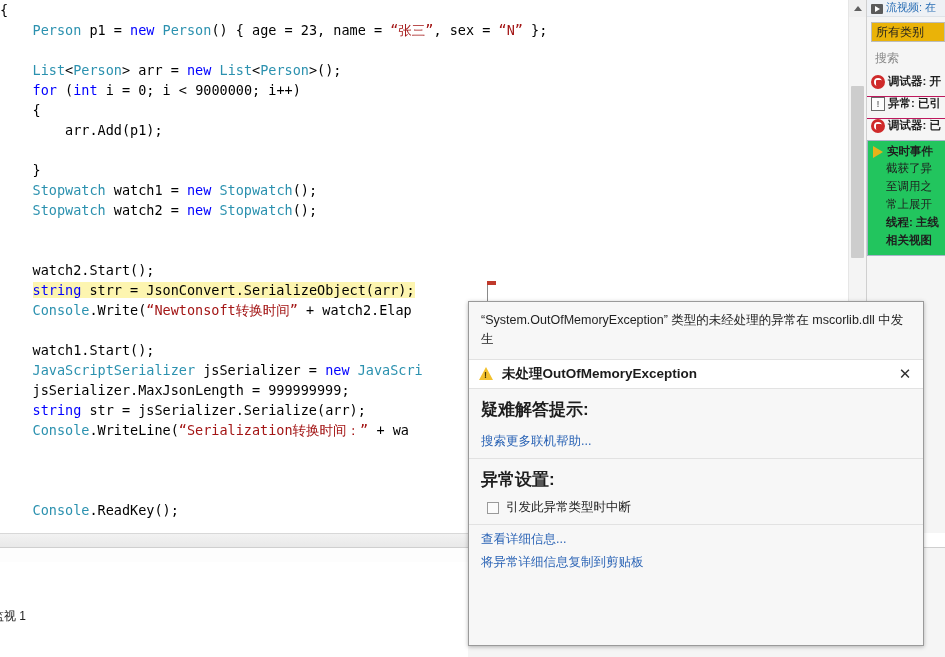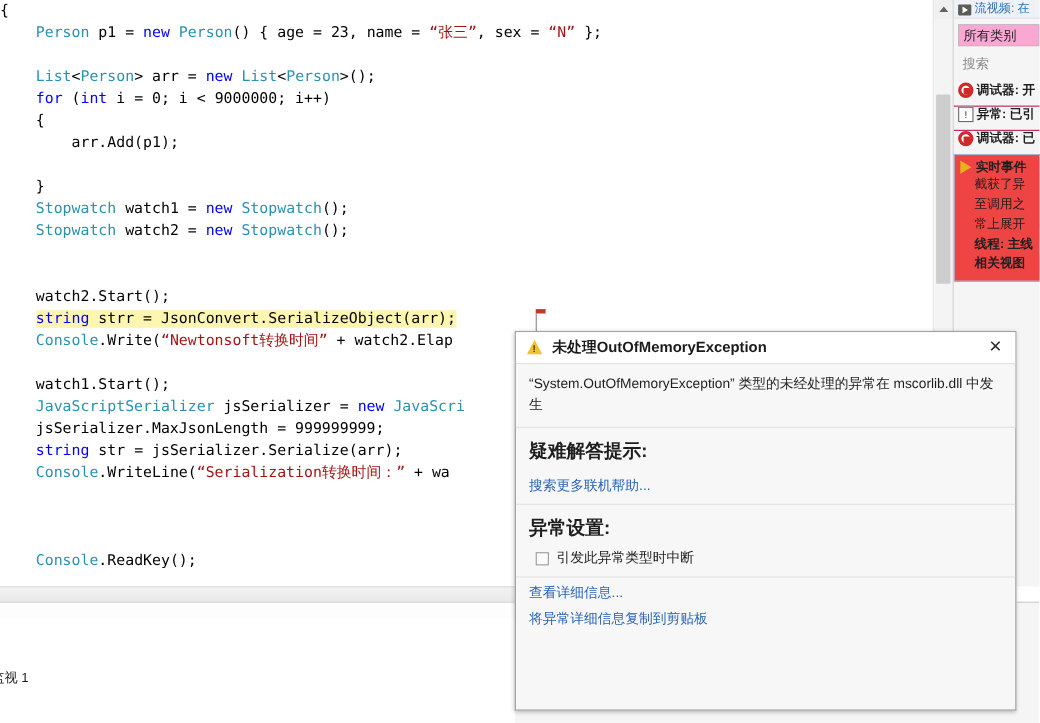--- a/index.html
+++ b/index.html
@@ -96,21 +96,21 @@
   #rp-top .playicon{
     display:inline-block;width:12px;height:10px;background:#5b5b5b;
     position:relative;vertical-align:middle;margin:2px 3px 0 4px;border-radius:1px;
   }
   #rp-top .playicon:after{
     content:"";position:absolute;left:4px;top:2px;width:0;height:0;
     border-left:5px solid #ffffff;border-top:3px solid transparent;border-bottom:3px solid transparent;
   }
   .rp-combo{
     position:absolute;left:4px;top:22px;width:74px;height:20px;
-    background:#f9a8d4;border:1px solid #bcbcbc;
+    background:#eab308;border:1px solid #bcbcbc;
     font-size:12px;color:#1e1e1e;line-height:19px;padding-left:4px;
     box-sizing:border-box;white-space:nowrap;overflow:hidden;
   }
   .rp-search{
     position:absolute;left:4px;top:48px;width:74px;height:20px;
     font-size:12px;color:#8a8a8a;line-height:20px;padding-left:4px;
     box-sizing:border-box;white-space:nowrap;overflow:hidden;
     background:#f5f5f5;
   }
   .rp-row{
@@ -134,21 +134,21 @@
   .ic-excl{
     border:1px solid #6a6a6a;box-sizing:border-box;background:#fdfdfd;
     font-size:9px;line-height:12px;text-align:center;color:#303030;
   }
   .ic-arrow{
     width:0;height:0;border-top:6px solid transparent;border-bottom:6px solid transparent;
     border-left:10px solid #e8b21a;margin-top:4px;
   }
   #rp-selected{
     position:absolute;left:0;top:140px;width:79px;height:116px;
-    background:#ef4444;border:1px solid #a9b4c9;box-sizing:border-box;
+    background:#22c55e;border:1px solid #a9b4c9;box-sizing:border-box;
     overflow:hidden;
   }
   #rp-selected .hdr{
     font-size:11.5px;font-weight:bold;color:#1e1e1e;white-space:nowrap;
     padding:3px 0 0 0;
   }
   #rp-selected .det{
     font-size:11.5px;color:#1e1e1e;white-space:nowrap;padding-left:18px;
     line-height:18px;
   }
@@ -285,28 +285,28 @@
     <div class="det">截获了异</div>
     <div class="det">至调用之</div>
     <div class="det">常上展开</div>
     <div class="det b">线程: 主线</div>
     <div class="det b">相关视图</div>
   </div>
 </div>
 
 <div id="dialog">
 
+  <div id="dlg-msg">“System.OutOfMemoryException” 类型的未经处理的异常在 mscorlib.dll 中发生</div>
+
   <div id="dlg-title">
     <div id="dlg-warn"></div>
     <div id="dlg-title-text">未处理OutOfMemoryException</div>
     <div id="dlg-close">✕</div>
   </div>
 
-  <div id="dlg-msg">“System.OutOfMemoryException” 类型的未经处理的异常在 mscorlib.dll 中发生</div>
-
   <div class="sec-head">疑难解答提示:</div>
 
 
   <div class="link">搜索更多联机帮助...</div>
 
   <div class="divider"></div>
 
   <div class="sec-head">异常设置:</div>
   <div class="cbrow">
     <span class="cbox"></span><span class="cblabel">引发此异常类型时中断</span>

